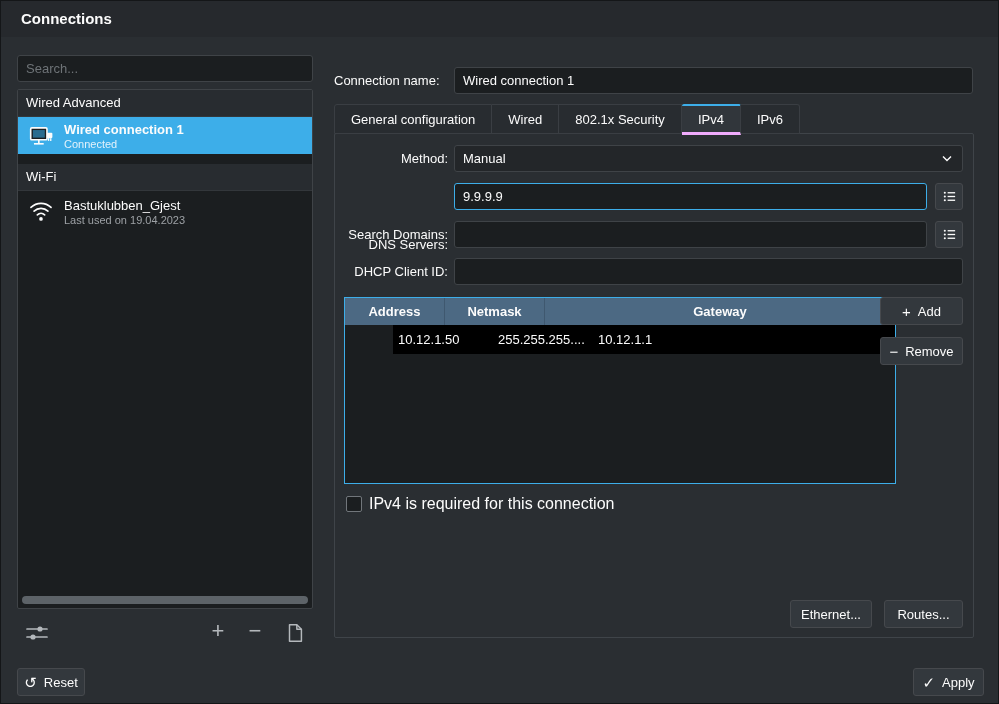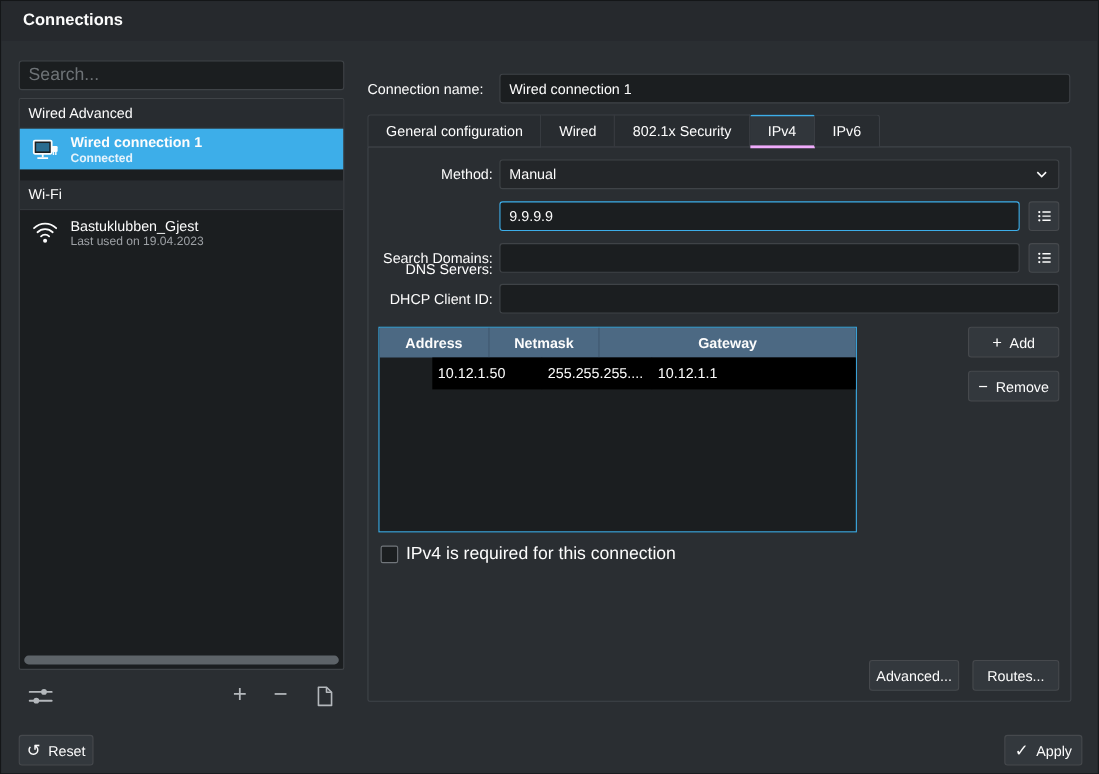--- a/index.html
+++ b/index.html
@@ -11,21 +11,21 @@
   .root { position:relative; width:999px; height:704px; background:#2a2e32; overflow:hidden; border:1px solid #141618; }
 
   
   .titlebar { position:absolute; left:0; top:0; width:999px; height:36px; background:#26292d; }
   .titlebar .title { position:absolute; left:20px; top:0; line-height:36px; font-size:15px; font-weight:bold; }
 
   
   .search-input {
     position:absolute; left:16px; top:54px; width:296px; height:27px;
     background:#1b1e20; border:1px solid #3f4347; border-radius:3px;
-    color:#fcfcfc; padding:0 8px; font-size:16px; font-family:inherit; outline:none;
+    color:#fcfcfc; padding:0 8px; font-size:13px; font-family:inherit; outline:none;
   }
   .search-input::placeholder { color:#6e7377; }
 
   .conn-list {
     position:absolute; left:16px; top:88px; width:296px; height:520px;
     background:#1b1e20; border:1px solid #3f4347; border-radius:2px;
   }
   .section-header {
     position:absolute; left:0; width:294px; height:27px;
     background:#282c30; border-bottom:1px solid #33373b;
@@ -34,21 +34,21 @@
   .sec-wired { top:0; }
   .sec-wifi { top:74px; }
   .conn-item { position:absolute; left:0; width:294px; display:flex; align-items:center; cursor:default; }
   .item-wired { top:27px; height:37px; background:#3daee9; }
   .item-wifi { top:101px; height:42px; }
   .conn-icon { width:26px; height:26px; margin:0 10px 0 10px; display:flex; align-items:center; justify-content:center; flex:none; }
   .conn-text { display:flex; flex-direction:column; justify-content:center; gap:1px; overflow:hidden; }
   .conn-name { font-size:13px; font-weight:bold; white-space:nowrap; }
   .item-wifi .conn-name { font-weight:normal; }
   .conn-status { font-size:11px; }
-  .item-wired .conn-status { color:#e3f2fb;font-weight:bold; }
+  .item-wired .conn-status { color:#e3f2fb; }
   .item-wifi .conn-status { color:#9da1a5; }
   .hscrollbar { position:absolute; left:4px; bottom:4px; width:286px; height:8px; background:#5d6368; border-radius:4px; }
 
   
   .tool-icon { position:absolute; display:flex; align-items:center; justify-content:center; color:#b4b8bc; }
   .tool-sliders { left:22px; top:618px; width:28px; height:28px; }
   .tool-plus  { left:205px; top:616px; width:24px; height:28px; font-size:22px; font-weight:normal; }
   .tool-minus { left:242px; top:616px; width:24px; height:28px; font-size:22px; }
   .tool-doc   { left:281px; top:618px; width:26px; height:28px; }
 
@@ -99,21 +99,21 @@
     height:31px; margin-bottom:-1px; border-top-left-radius:2px; border-top-right-radius:2px;
   }
 
   .tab-frame {
     position:absolute; left:333px; top:132px; width:640px; height:505px;
     border:1px solid #3f4449; border-radius:2px; z-index:1;
   }
 
   
   .addr-table {
-    position:absolute; left:343px; top:296px; width:435px; height:187px;
+    position:absolute; left:343px; top:296px; width:552px; height:187px;
     border:1px solid #3daee9; background:#1b1e20; display:flex; flex-direction:column;
   }
   .addr-header { display:flex; height:27px; background:#4c6983; font-weight:bold; flex:none; }
   .addr-header .hcell {
     display:flex; align-items:center; justify-content:center;
     border-right:1px solid #3f586f; font-size:13px;
   }
   .addr-header .hcell:last-child { border-right:none; }
   .addr-row { display:flex; height:29px; background:#000000; flex:none;margin-left:48px; }
   .addr-row .cell {
@@ -301,21 +301,21 @@
   </button>
   <button class="btn btn-remove">
     <span class="glyph">−</span>
     <span>Remove</span>
   </button>
 
   <span class="checkbox"></span>
   <span class="checkbox-label">IPv4 is required for this connection</span>
 
   <button class="btn btn-advanced">
-    <span>Advanced...</span>
+    <span>Ethernet...</span>
   </button>
   <button class="btn btn-routes">
     <span>Routes...</span>
   </button>
 
   <button class="btn btn-reset">
     <span class="glyph">↺</span>
     <span>Reset</span>
   </button>
   <button class="btn btn-apply">

